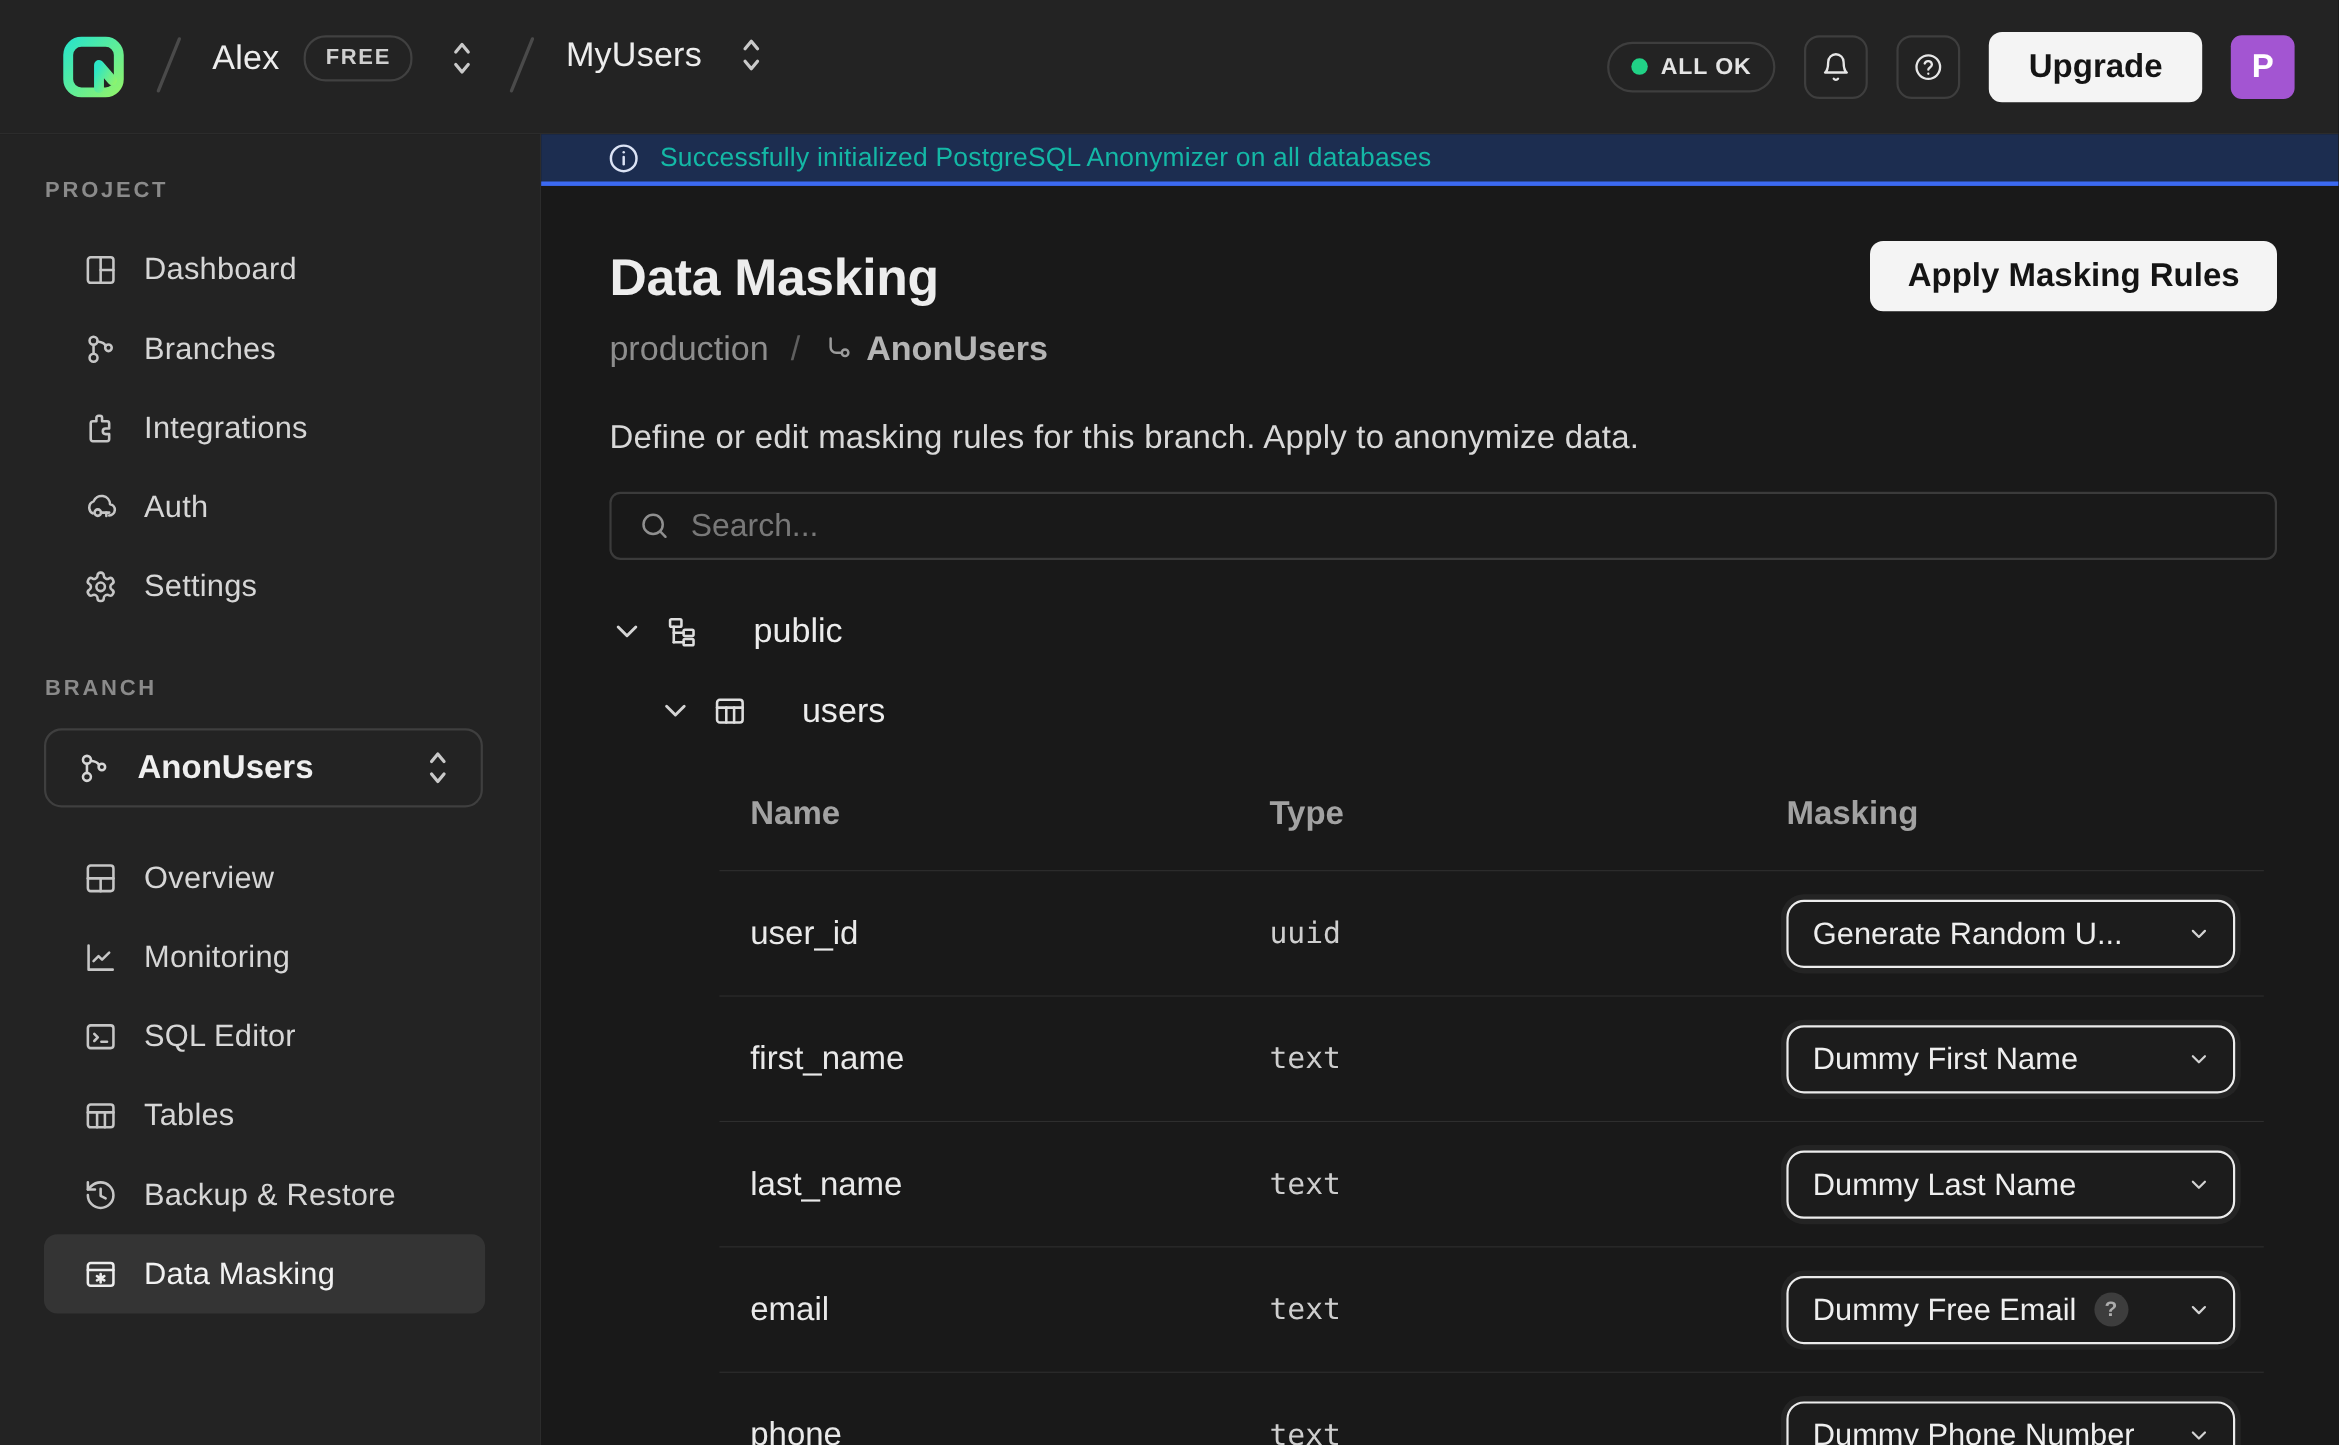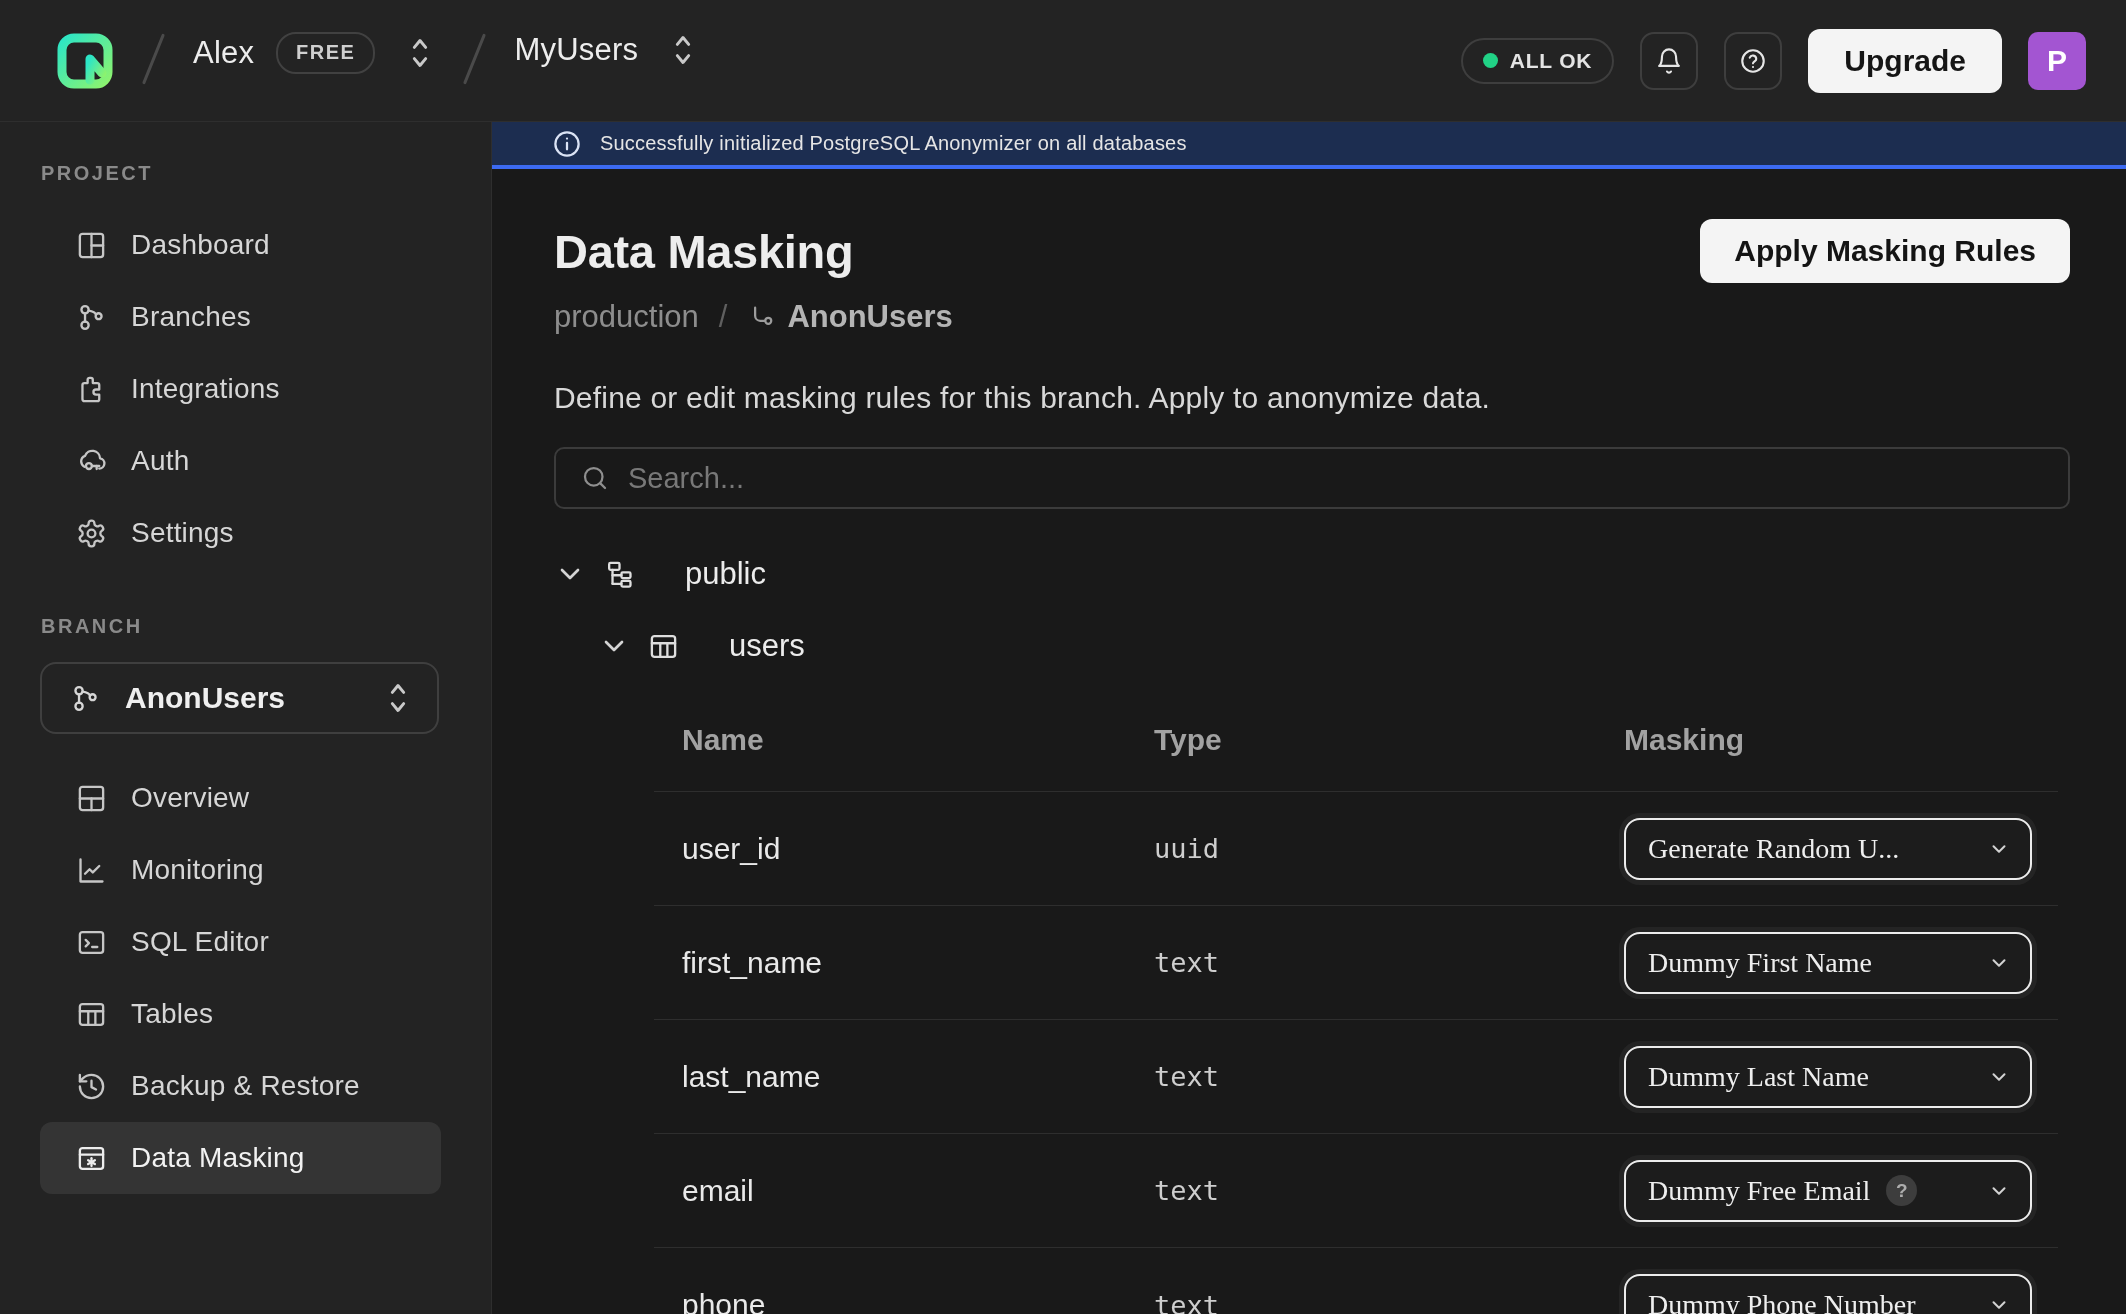--- a/index.html
+++ b/index.html
@@ -50,21 +50,21 @@
   .branch-select { margin:18px 52px 28px 40px; height:72px; border:2px solid #3f3f3f; border-radius:16px;
     display:flex; align-items:center; gap:24px; padding:0 24px 0 28px; cursor:pointer; }
   .branch-select svg.bicon { width:31px; height:31px; color:#d6d6d6; }
   .branch-name { font-size:30px; font-weight:600; color:#efefef; flex:1; }
 
   
   .main { flex:1; display:flex; flex-direction:column; min-width:0; background:#191919; }
   .banner { height:47px; flex:0 0 47px; background:#1c2d50; border-bottom:4px solid #3c6af2;
     display:flex; align-items:center; gap:18px; padding-left:60px; }
   .banner svg { width:30px; height:30px; color:#dbe3f5; flex:0 0 30px; }
-  .banner-text { font-size:20px; color:#e5e5e5; letter-spacing:.2px; }
+  .banner-text { font-size:24px; color:#14b8a6; letter-spacing:.2px; }
 
   .content { padding:50px 56px 0 62px; }
   .title-row { display:flex; align-items:center; justify-content:space-between; }
   .page-title { font-size:47px; font-weight:700; color:#ededed; letter-spacing:-.3px; }
   .apply-btn { height:64px; border:none; border-radius:12px; background:#f4f4f4; color:#141414;
     font-family:inherit; font-size:30px; font-weight:600; padding:0 34px; cursor:pointer;margin-left:16px; }
   .crumbs2 { display:flex; align-items:center; margin-top:16px; }
   .crumb-parent { font-size:31px; color:#8d8d8d; }
   .crumb-sep { font-size:31px; color:#5f5f5f; margin:0 20px; }
   .crumbs2 svg { width:30px; height:30px; color:#9c9c9c; margin-right:10px; }
@@ -90,21 +90,21 @@
     border-bottom:1px solid #2e2e2e; }
   .dm-header span { font-size:30px; font-weight:600; color:#a2a2a2; }
   .dm-row { display:grid; grid-template-columns:472px 470px 1fr; align-items:center; height:114px;
     padding-left:28px; border-bottom:1px solid #2e2e2e; }
   .dm-row:last-child { border-bottom:none; }
   .col-name { font-size:30px; color:#e9e9e9; }
   .col-type { font-family:"DejaVu Sans Mono","Liberation Mono",monospace; font-size:27px; color:#cecece; }
   .mask-select { width:408px; height:62px; background:#1c1c1c; border:2px solid #ececec; border-radius:16px;
     display:flex; align-items:center; gap:16px; padding:0 20px 0 22px; cursor:pointer;
     box-shadow:0 0 0 5px rgba(255,255,255,.05); }
-  .mask-label { font-size:28px; color:#eeeeee; white-space:nowrap; overflow:hidden;font-family:Liberation Serif, serif; }
+  .mask-label { font-size:28px; color:#eeeeee; white-space:nowrap; overflow:hidden; }
   .mask-spacer { flex:1; }
   .help-badge { width:31px; height:31px; border-radius:50%; background:#3d3d3d; color:#adadad;
     font-size:19px; font-weight:700; display:flex; align-items:center; justify-content:center; }
   .mask-select svg { width:22px; height:22px; color:#d2d2d2; flex:0 0 22px; }
 </style>
 </head>
 <body>
 
 <div class="app">
 

